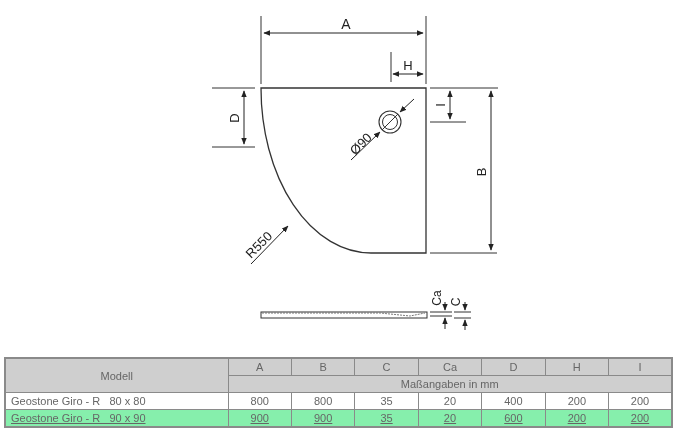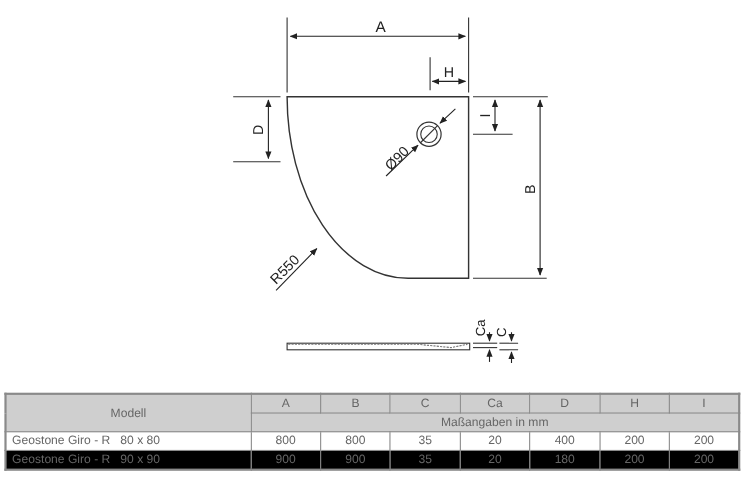--- a/index.html
+++ b/index.html
@@ -8,21 +8,21 @@
   #drawing { position: absolute; left: 0; top: 0; width: 687px; height: 350px; }
   #drawing text { font-family: "Liberation Sans", sans-serif; fill: #222; }
   table.spec { position: absolute; left: 4px; top: 357px; width: 669px;
                border-collapse: collapse; font-size: 11px; color: #666; table-layout: fixed; }
   table.spec td, table.spec th { border: 1px solid #8a8a8a; text-align: center;
                font-weight: normal; padding: 0; height: 16px; line-height: 16px; }
   table.spec thead th { background: #cfcfcf; }
   table.spec thead th.modell { height: 33px; }
   table.spec td.model { text-align: left; padding-left: 5px; margin-top: 36px; }
   tr.row-white td { background: #ffffff; }
-  tr.row-grey td { background: #000000; }
+  tr.row-grey td { background: #86efac; text-decoration: underline; }
   table.spec { border: 2px solid #8a8a8a; }
 </style>
 </head>
 <body>
 
 <svg id="drawing" viewBox="0 0 687 350" width="687" height="350">
   <defs>
     <marker id="arr" viewBox="0 0 10 10" refX="9" refY="5" markerWidth="7" markerHeight="7" orient="auto-start-reverse">
       <path d="M0,1 L10,5 L0,9 z" fill="#222"></path>
     </marker>
@@ -115,18 +115,18 @@
       <td>400</td>
       <td>200</td>
       <td>200</td>
     </tr>
     <tr class="row-grey">
       <td class="model" style="white-space:pre">Geostone Giro - R   90 x 90</td>
       <td>900</td>
       <td>900</td>
       <td>35</td>
       <td>20</td>
-      <td>180</td>
+      <td>600</td>
       <td>200</td>
       <td>200</td>
     </tr>
   </tbody>
 </table>
 
 </body></html>

